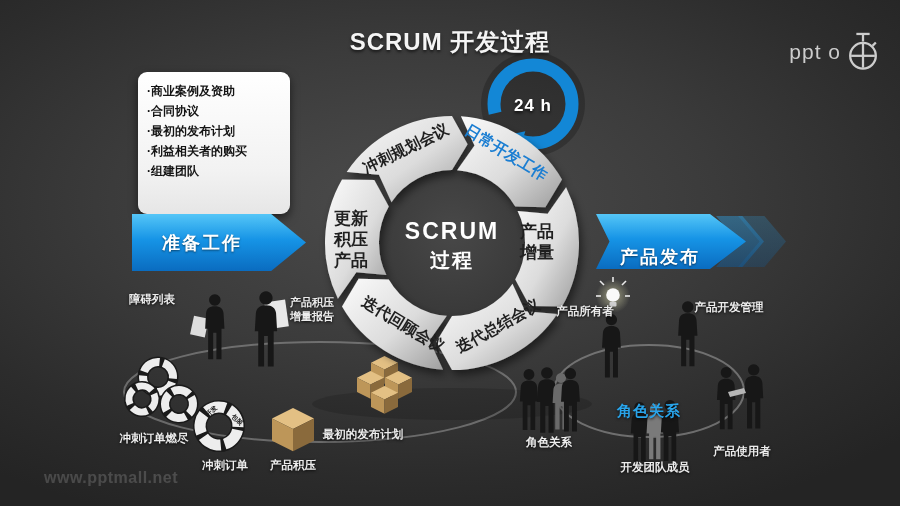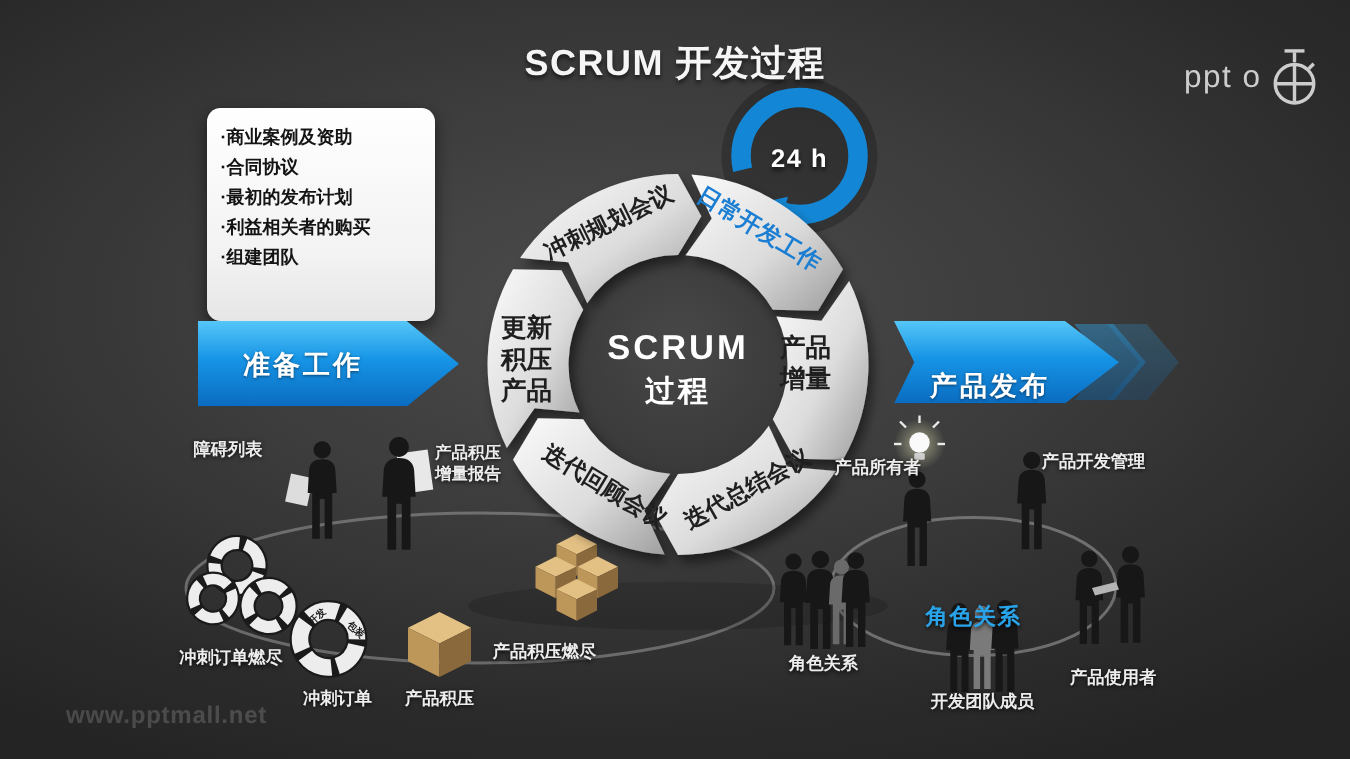--- a/index.html
+++ b/index.html
@@ -235,21 +235,21 @@
     <span>产品发布</span>
   </div>
 
   <div class="badge">24 h</div>
 
   <div class="lbl" style="left:152px;top:292px;">障碍列表</div>
   <div class="lbl wrap" style="left:307px;top:295px;font-size:11px;">产品积压增量报告</div>
   <div class="lbl" style="left:154px;top:431px;">冲刺订单燃尽</div>
   <div class="lbl" style="left:225px;top:458px;">冲刺订单</div>
   <div class="lbl" style="left:293px;top:458px;">产品积压</div>
-  <div class="lbl" style="left:363px;top:427px;">产品积压燃尽</div>
+  <div class="lbl" style="left:363px;top:427px;">最初的发布计划</div>
 
   <div class="lbl" style="left:585px;top:304px;">产品所有者</div>
   <div class="lbl" style="left:729px;top:300px;">产品开发管理</div>
   <div class="group-title roles" style="left:649px;top:378px;">角色关系</div>
   <div class="lbl" style="left:549px;top:435px;">角色关系</div>
   <div class="lbl" style="left:655px;top:460px;">开发团队成员</div>
   <div class="lbl" style="left:742px;top:444px;">产品使用者</div>
 
   <div class="watermark">www.pptmall.net</div>
 </div>

